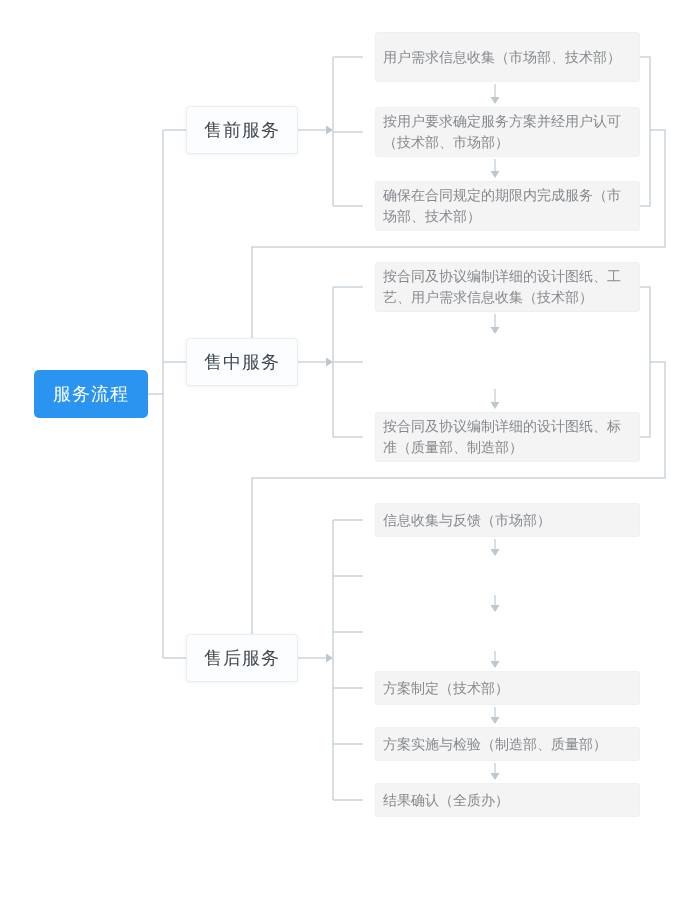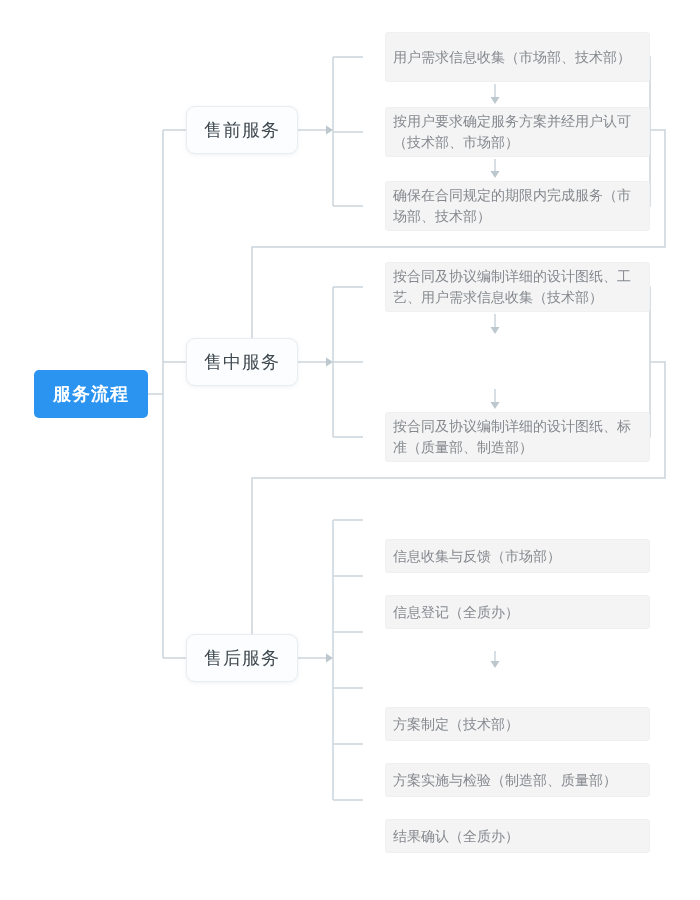--- a/index.html
+++ b/index.html
@@ -5,36 +5,36 @@
   html,body{margin:0;padding:0;background:#ffffff;}
   .canvas{
     position:relative;width:700px;height:900px;background:#ffffff;overflow:hidden;
     font-family:"Liberation Sans","DejaVu Sans",sans-serif;
   }
   .wires{position:absolute;left:0;top:0;z-index:0;}
   .node{position:absolute;z-index:1;box-sizing:border-box;display:flex;align-items:center;}
   .root-node{
     left:34px;top:370px;width:114px;height:48px;
     background:#2b94f1;color:#ffffff;border-radius:5px;
-    justify-content:center;font-size:18px;letter-spacing:1px;font-weight:bold;
+    justify-content:center;font-size:18px;letter-spacing:1px;
   }
   .stage-node{
     width:112px;height:48px;left:186px;
-    background:#fcfdfe;border:1px solid #e9edf0;border-radius:9px;
+    background:#fcfdfe;border:1px solid #e9edf0;border-radius:4px;
     box-shadow:0 1px 4px rgba(160,175,185,0.18);
     justify-content:center;font-size:18px;color:#3f4950;letter-spacing:1px;
   }
   .step-node{
-    left:385px;width:265px;
+    left:375px;width:265px;
     background:#f4f4f5;border:1px solid #f0f0f1;border-radius:3px;
     color:#85898d;font-size:14px;line-height:21px;
     padding:16px 7px;
   }
   .h50{height:50px;}
-  .h34{height:34px;margin-top:36px;}
+  .h34{height:34px;}
 </style>
 </head>
 <body>
 
 <div class="canvas">
 
   <svg class="wires" width="700" height="900" viewBox="0 0 700 900">
     <g stroke="#ccd5dc" stroke-width="1.5" fill="none">
 
       <path d="M148 394 H163 M163 130 V658 M163 130 H186 M163 362 H186 M163 658 H186"></path>
@@ -81,18 +81,17 @@
   <div class="node stage-node" style="top:634px">售后服务</div>
 
   <div class="node step-node h50" style="top:32px">用户需求信息收集（市场部、技术部）</div>
   <div class="node step-node h50" style="top:107px">按用户要求确定服务方案并经用户认可（技术部、市场部）</div>
   <div class="node step-node h50" style="top:181px">确保在合同规定的期限内完成服务（市场部、技术部）</div>
 
   <div class="node step-node h50" style="top:262px">按合同及协议编制详细的设计图纸、工艺、用户需求信息收集（技术部）</div>
   <div class="node step-node h50" style="top:412px">按合同及协议编制详细的设计图纸、标准（质量部、制造部）</div>
 
   <div class="node step-node h34" style="top:503px">信息收集与反馈（市场部）</div>
-  <div class="node step-node h34" style="top:559px">信息登记（全质办）</div>
   <div class="node step-node h34" style="top:671px">方案制定（技术部）</div>
   <div class="node step-node h34" style="top:727px">方案实施与检验（制造部、质量部）</div>
   <div class="node step-node h34" style="top:783px">结果确认（全质办）</div>
 
 </div>
 
 </body></html>

